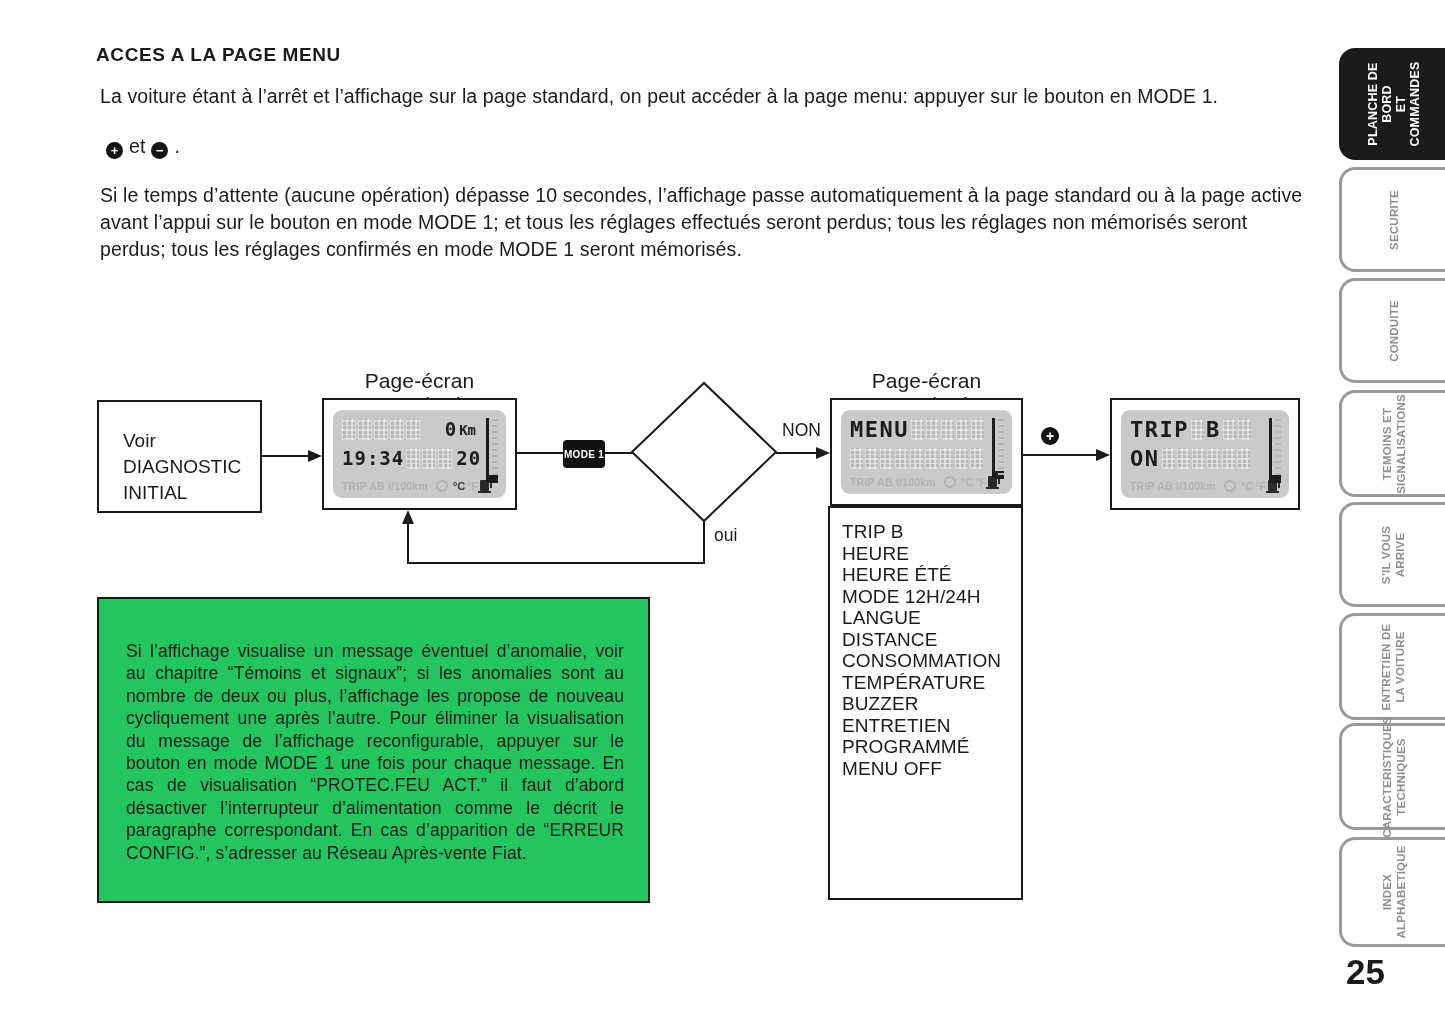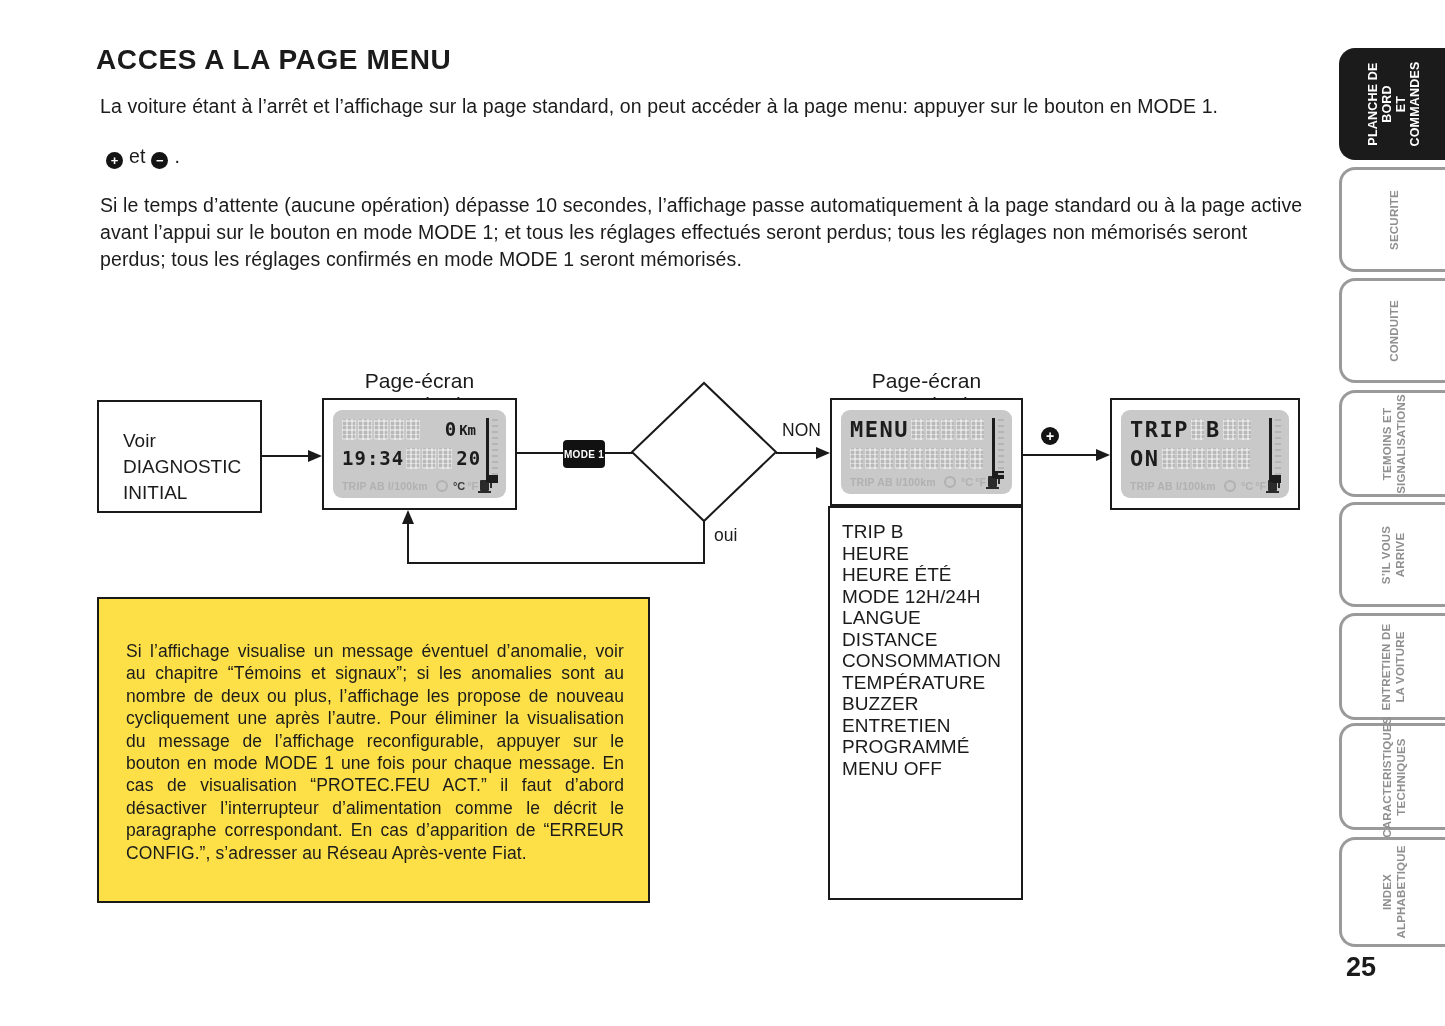--- a/index.html
+++ b/index.html
@@ -1,21 +1,21 @@
 <!DOCTYPE html>
 <html><head>
 <meta charset="utf-8">
 <style>
   html,body{margin:0;padding:0;background:#fff;}
   .page{position:relative;width:1445px;height:1026px;background:#fff;overflow:hidden;
         font-family:"Liberation Sans",sans-serif;color:#1b1b1b;}
 
   
   .content{position:absolute;left:96px;top:44px;width:1218px;}
-  .content h1{margin:0;font-size:28px;font-weight:bold;letter-spacing:.6px;}
+  .content h1{margin:0;font-size:19px;font-weight:bold;letter-spacing:.6px;}
   .content p{margin:4px;font-size:19.5px;line-height:27px;letter-spacing:.1px;}
   .p1{margin-top:17px !important;}
   .p2{margin-top:23px !important;}
   .p3{margin-top:22px !important;}
   .inline-circle{display:inline-flex;align-items:center;justify-content:center;
         width:17px;height:17px;border-radius:50%;background:#141414;color:#fff;
         font-size:13px;font-weight:bold;line-height:17px;vertical-align:-2px;margin:0 6px;}
   .inline-circle span{transform:translateY(-.5px);}
 
   
@@ -67,35 +67,35 @@
   .plus-circle{position:absolute;left:1041px;top:427px;width:18px;height:18px;border-radius:50%;
        background:#141414;color:#fff;display:flex;align-items:center;justify-content:center;
        font-size:14px;font-weight:bold;z-index:2;}
 
   
   .menu-box{position:absolute;left:828px;top:506px;width:195px;height:394px;background:#fff;
        border:2px solid #1a1a1a;box-sizing:border-box;z-index:2;padding:13px 4px 0 12px;}
   .menu-box div{font-size:19px;line-height:21.5px;letter-spacing:.1px;}
 
   
-  .note-box{position:absolute;left:97px;top:597px;width:553px;height:306px;background:#fde047;
+  .note-box{position:absolute;left:97px;top:597px;width:553px;height:306px;background:#22c55e;
        border:2px solid #1a1a1a;box-sizing:border-box;z-index:2;}
   .note-box p{margin:0;padding:41px 24px 0 27px;font-size:17.5px;line-height:22.4px;
        text-align:justify;letter-spacing:.1px;}
 
   
   .tab{position:absolute;left:1339px;width:106px;background:#fff;border:3px solid #9a9a9a;
        border-right:none;border-radius:16px 0 0 16px;box-sizing:border-box;
        display:flex;align-items:center;justify-content:center;z-index:2;}
   .tab-label{transform:rotate(-90deg);font-size:11.5px;font-weight:bold;color:#8f8f8f;
        text-align:center;line-height:14px;letter-spacing:.2px;white-space:pre-line;}
   .tab.active{background:#1b1b1b;border-color:#1b1b1b;}
   .tab.active .tab-label{color:#fff;font-size:12.5px;}
 
-  .page-number{position:absolute;left:1346px;top:952px;font-size:27px;font-weight:bold;}
+  .page-number{position:absolute;left:1346px;top:952px;font-size:35px;font-weight:bold;}
 </style>
 </head>
 <body>
 
 <div class="page">
 
   <div class="content">
     <h1>ACCES A LA PAGE MENU</h1>
     <p class="p1">La voiture étant à l’arrêt et l’affichage sur la page standard, on peut accéder à la page menu: appuyer sur le bouton en MODE 1.</p>
     <p class="p2"><span class="inline-circle">

